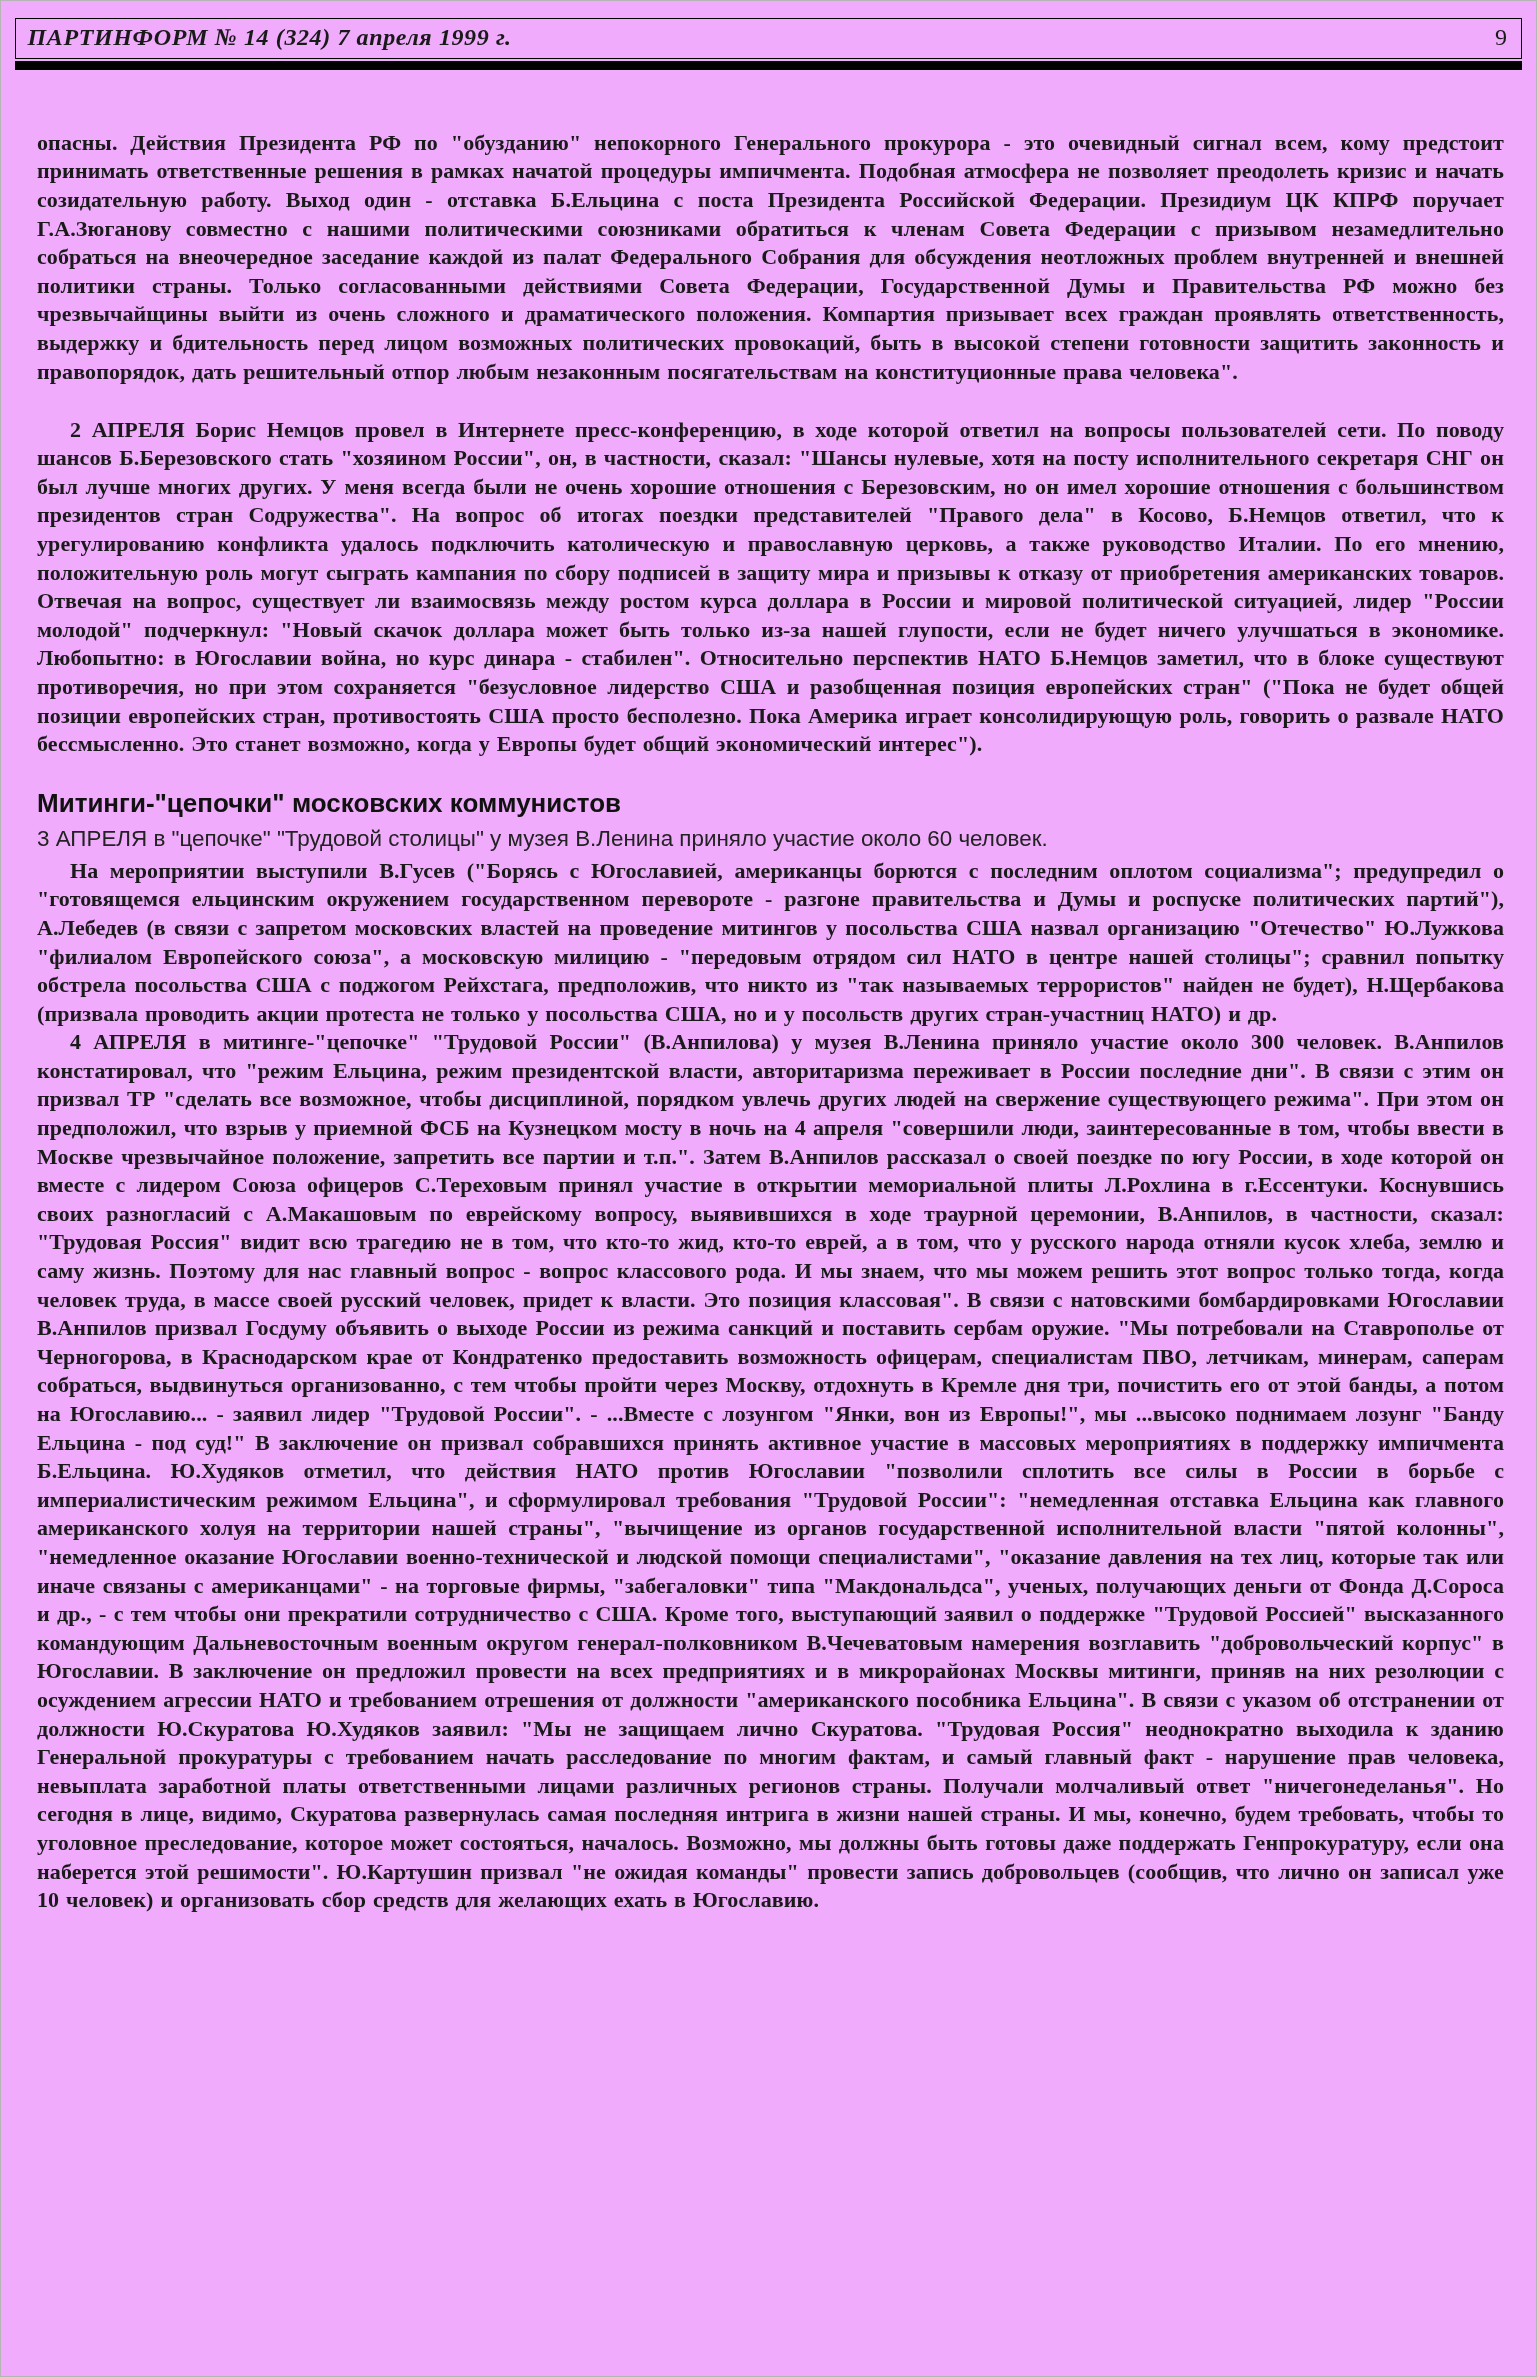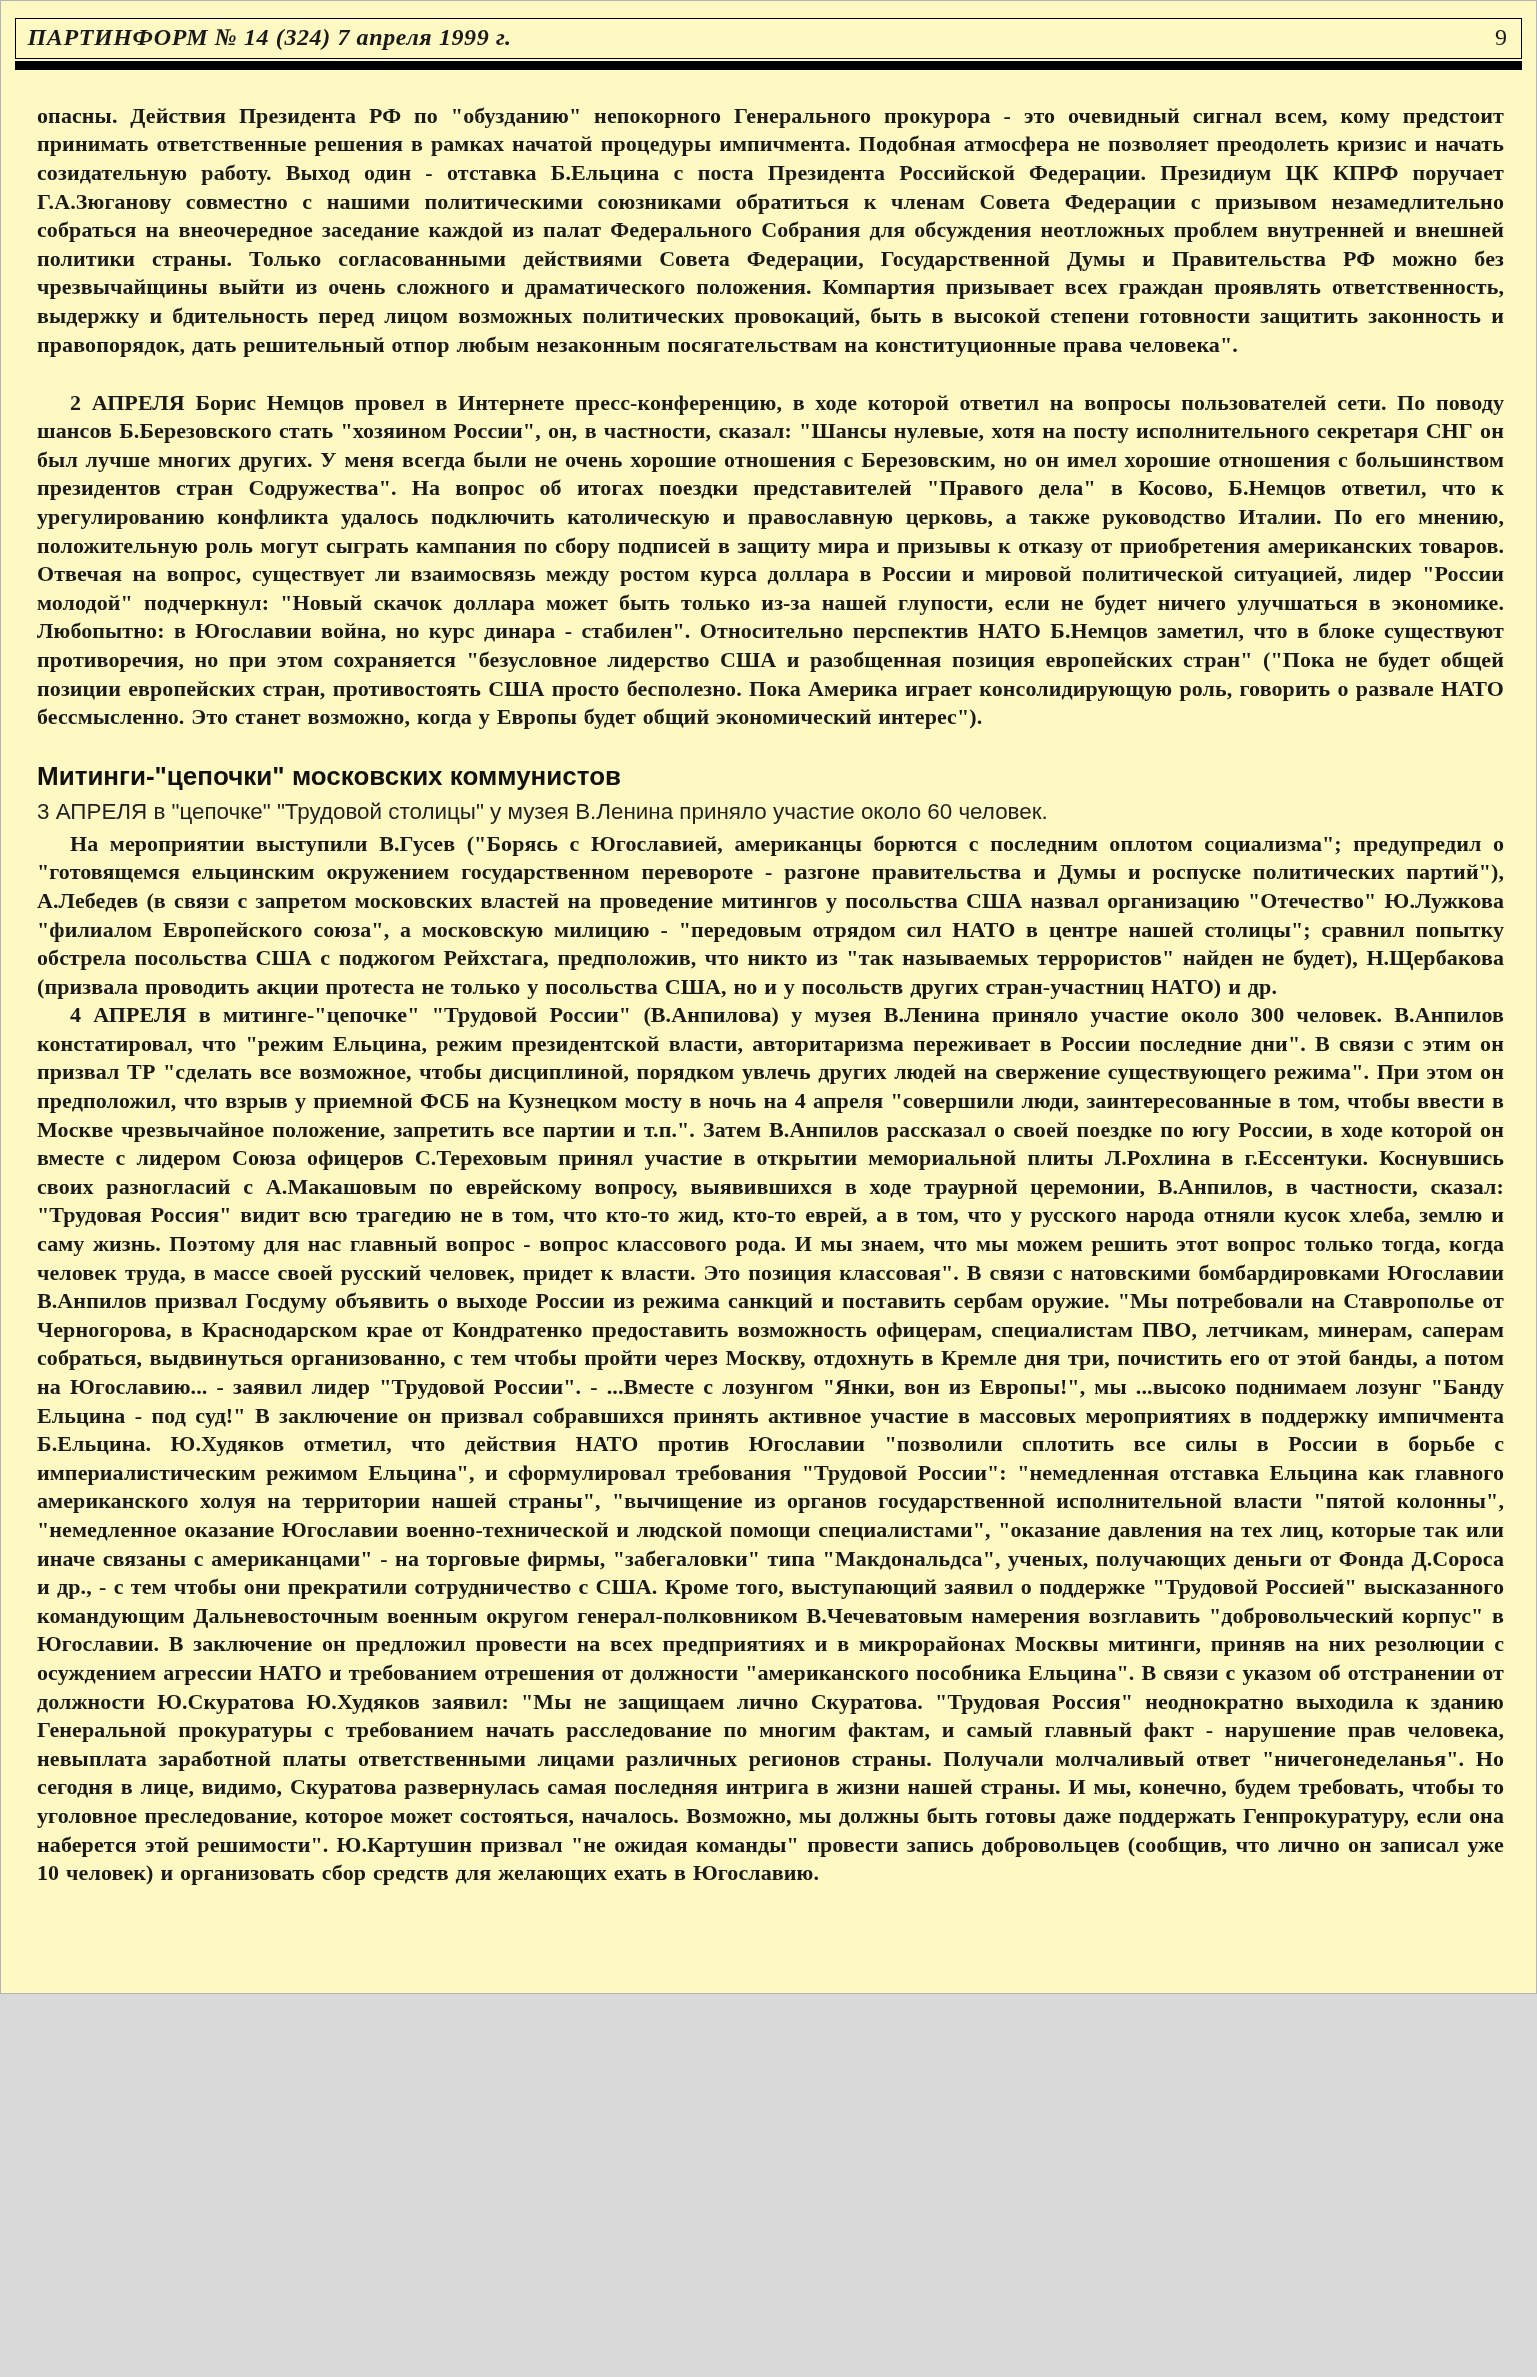--- a/index.html
+++ b/index.html
@@ -1,21 +1,21 @@
 <!DOCTYPE html>
 <html style="font-size:10.2px"><head>
 <meta charset="utf-8">
 <style>
   html, body { margin: 0; padding: 0; background: #d9d9d9; }
   .page {
     position: relative;
     width: 1537px;
-    height: 1994px;
+    height: 2377px;
     margin: 0 auto;
-    background: #fef9c3;
+    background: #f0abfc;
     overflow: hidden;
     font-family: "Liberation Serif", serif;
     color: #1a1a1a;
     box-sizing: border-box;
     border: 1.3px solid #b5b5b5;
   }
   
   .header-wrap { margin: 16.7px 14px 0 14px; }
   .header-box {
     border: 1.9px solid #000;
@@ -36,21 +36,21 @@
     font-weight: normal;
   }
   .header-bar {
     height: 9px;
     background: #000;
     margin-top: 1.3px;
   }
   
   .content {
     margin: 0 32px 0 36px;
-    padding-top: 32px;
+    padding-top: 59px;
     text-align: justify;
   }
   .body-par {
     margin: 0;
     font-weight: bold;
     font-size: 22px;
     line-height: 1.30;
     text-indent: 33px;
     letter-spacing: 0.1px;
     word-spacing: 1.3px;

